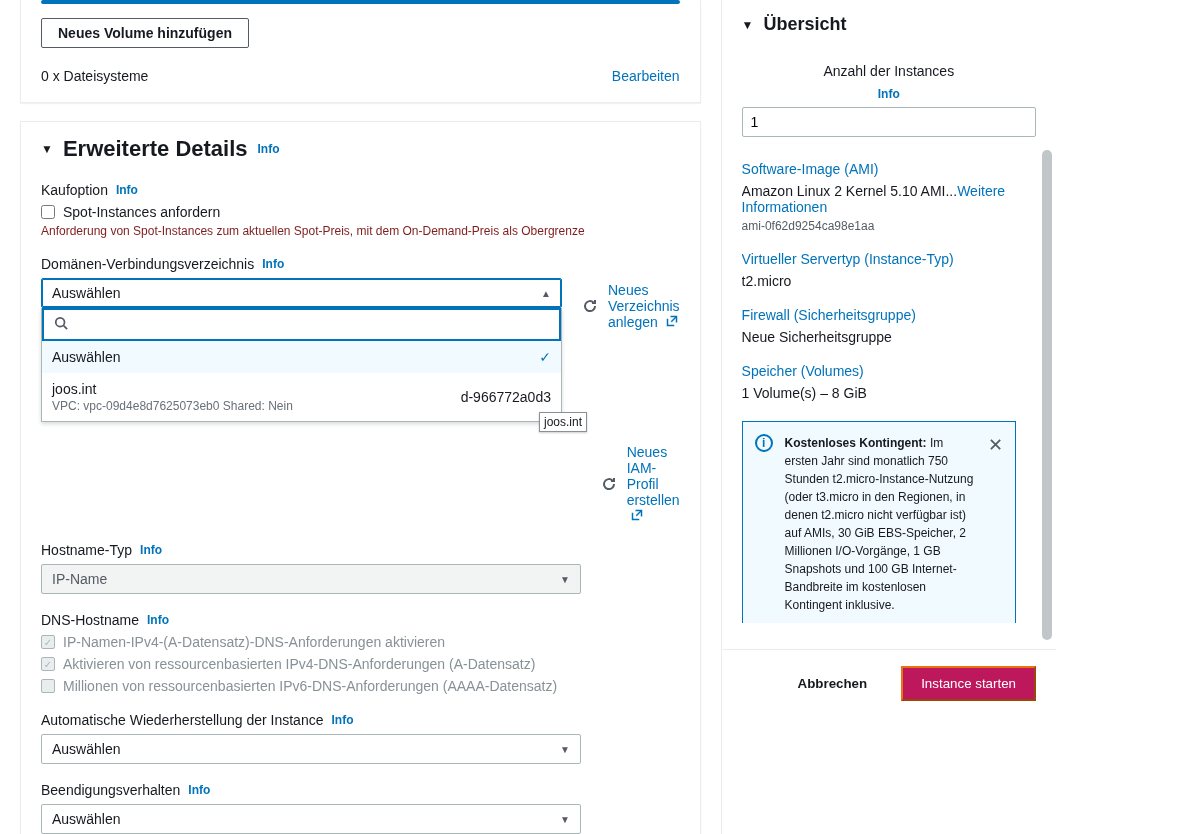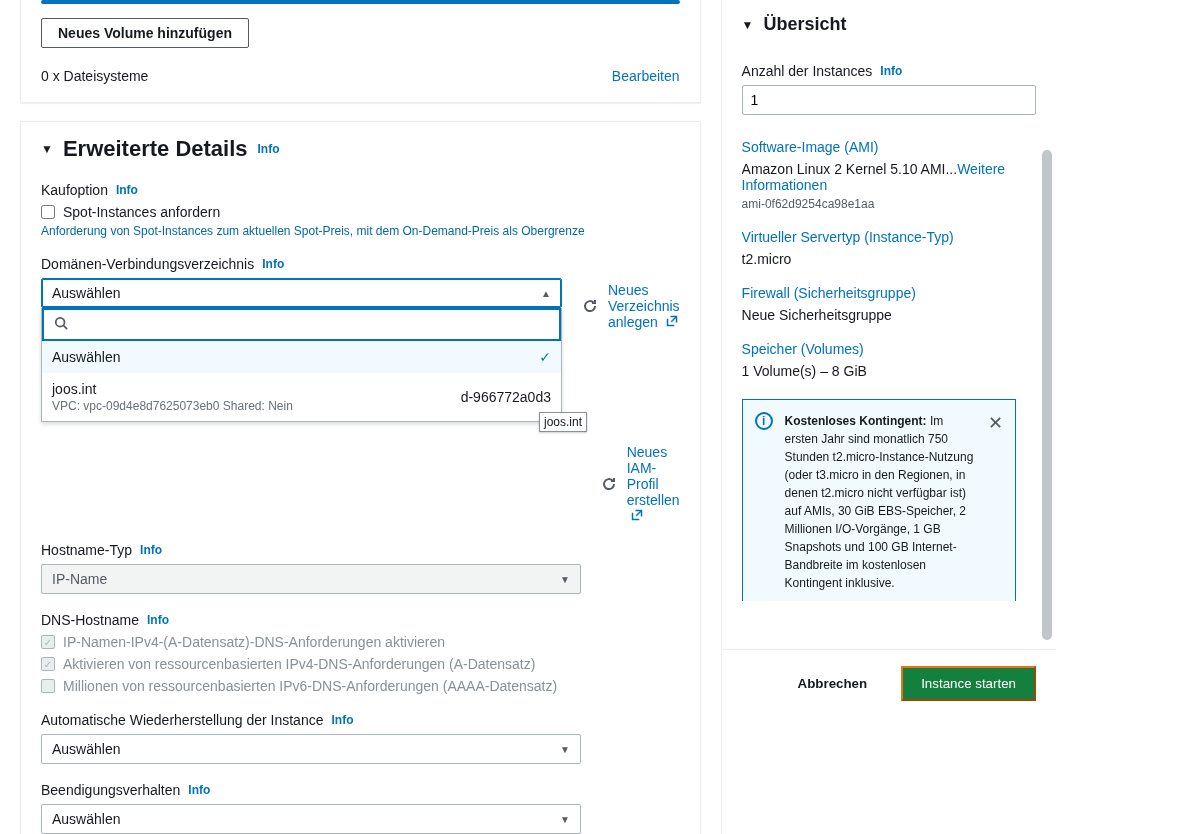--- a/index.html
+++ b/index.html
@@ -6,34 +6,34 @@
   body { font-family: "Amazon Ember", "Helvetica Neue", Arial, sans-serif; font-size: 14px; color: #16191f; background: #fff; }
   .page { display: flex; width: 1056px; height: 834px; overflow: hidden; }
   .main { width: 808px; padding: 0 0 0 0; overflow: hidden; }
   .sidebar { width: 376px; border-left: 1px solid #eaeded; padding: 0 0 0 0; overflow: hidden; position: relative; }
 
   .card { border: 1px solid #eaeded; border-radius: 0; margin: 0 20px 18px 20px; background: #fff; box-shadow: 0 1px 1px rgba(0,0,0,0.05); }
   .card-inner { padding: 18px 20px; }
   .card-top { border-top: none; }
 
   .btn { display: inline-block; padding: 6px 16px; border: 1px solid #545b64; border-radius: 2px; background: #fff; font-weight: 700; font-size: 14px; cursor: pointer; color: #16191f; }
-  .btn-primary { background: #15803d; border-color: #ec7211; color: #fff; padding: 8px 18px; }
+  .btn-primary { background: #be185d; border-color: #ec7211; color: #fff; padding: 8px 18px; }
   .btn-secondary { background: #fff; border: none; color: #16191f; padding: 8px 18px; font-weight: 700; }
 
   .row-space { display: flex; justify-content: space-between; align-items: center; gap: 20px; }
   .link { color: #0073bb; cursor: pointer; }
   .info-link { color: #0073bb; font-size: 12px; font-weight: 700; cursor: pointer; }
 
   .section-head { display: flex; align-items: center; gap: 10px; padding: 14px 20px; cursor: pointer; }
   .section-title { font-size: 22px; font-weight: 700; }
   .caret { font-size: 12px; color: #16191f; }
 
   .form-group { margin-bottom: 18px; }
   .label { font-size: 14px; color: #16191f; margin-bottom: 6px; display: flex; align-items: center; gap: 8px; }
-  .helper { font-size: 12px; color: #0369a1; margin-top: 4px; }
+  .helper { font-size: 12px; color: #7f1d1d; margin-top: 4px; }
 
   .checkbox-row { display: flex; align-items: center; gap: 8px; margin-top: 6px; }
   input[type=checkbox] { width: 14px; height: 14px; }
   .chk-disabled { width: 14px; height: 14px; border: 1px solid #aab7b8; border-radius: 2px; background: #eaeded; display: inline-flex; align-items: center; justify-content: center; font-size: 10px; color: #aab7b8; flex-shrink: 0; }
   .select-box { border: 1px solid #aab7b8; border-radius: 2px; padding: 6px 10px; display: flex; justify-content: space-between; align-items: center; cursor: pointer; background: #fff; }
   .select-box.disabled { background: #f2f3f3; color: #545b64; }
   .select-box.active { border-color: #0073bb; box-shadow: 0 0 0 1px #0073bb inset; }
   .select-caret { font-size: 10px; color: #545b64; }
 
   .two-col { display: flex; gap: 20px; align-items: flex-start; }
@@ -57,21 +57,21 @@
 
   .disabled-text { color: #879196; }
 
   
   .sb-header { padding: 14px 20px 8px 20px; display: flex; align-items: center; gap: 10px; }
   .sb-title { font-size: 18px; font-weight: 700; }
   .sb-content { padding: 6px 20px 10px 20px; height: 606px; overflow: hidden; }
   .sb-scroll { position: absolute; right: 2px; top: 150px; width: 14px; height: 500px; }
   .sb-scroll-thumb { width: 10px; height: 490px; background: #c1c6c8; border-radius: 5px; margin-left: 2px; }
   .sb-input { width: 100%; border: 1px solid #aab7b8; border-radius: 2px; padding: 6px 8px; font-size: 14px; }
-  .sb-label { font-size: 14px; color: #16191f; margin-bottom: 6px; display: flex; align-items: center; gap: 8px; }
+  .sb-label { font-size: 14px; color: #16191f; margin-bottom: 6px; display: flex; align-items: center; gap: 8px; flex-direction: column; }
   .sb-section-label { color: #0073bb; font-size: 14px; margin-top: 18px; cursor: pointer; }
   .sb-value { font-size: 14px; margin-top: 6px; }
   .sb-ami { font-size: 12px; color: #545b64; margin-top: 4px; }
   .infobox { border: 1px solid #0073bb; background: #f1faff; padding: 12px 12px; border-radius: 0; margin-top: 20px; display: flex; gap: 12px; }
   .infobox .i-icon { color: #0073bb; border: 2px solid #0073bb; border-radius: 50%; width: 18px; height: 18px; display: inline-flex; align-items: center; justify-content: center; font-size: 12px; font-weight: 700; flex-shrink: 0; }
   .infobox .close { margin-left: auto; font-size: 18px; color: #545b64; cursor: pointer; flex-shrink: 0; }
   .infobox-text { font-size: 12px; color: #16191f; line-height: 1.5; }
   .sb-footer { border-top: 1px solid #eaeded; padding: 16px 20px; display: flex; justify-content: flex-end; gap: 16px; background: #fff; }
 
   .ext-icon { display: inline-block; margin-left: 4px; }

